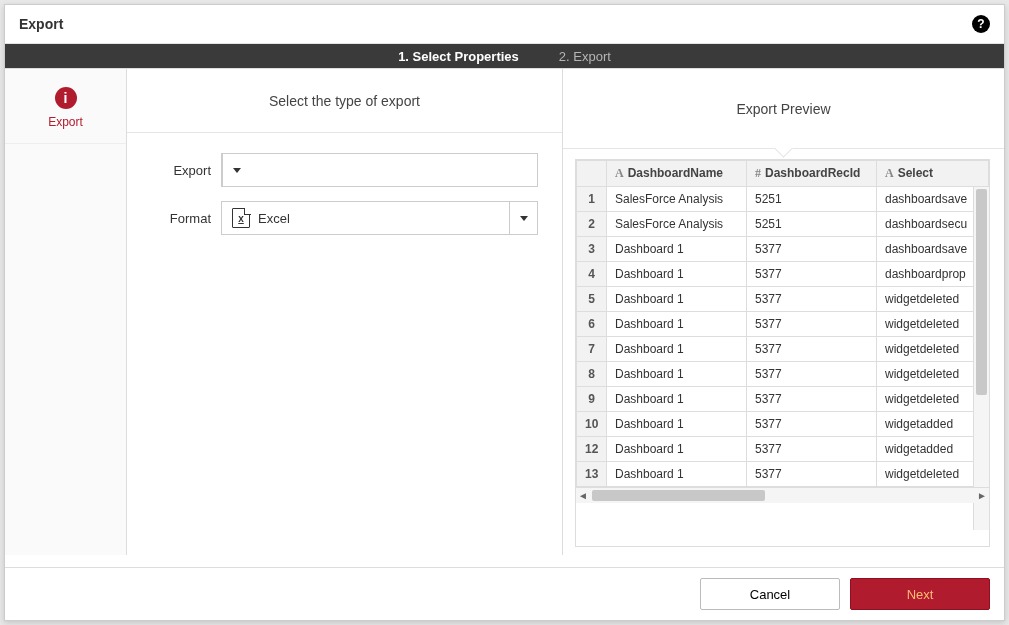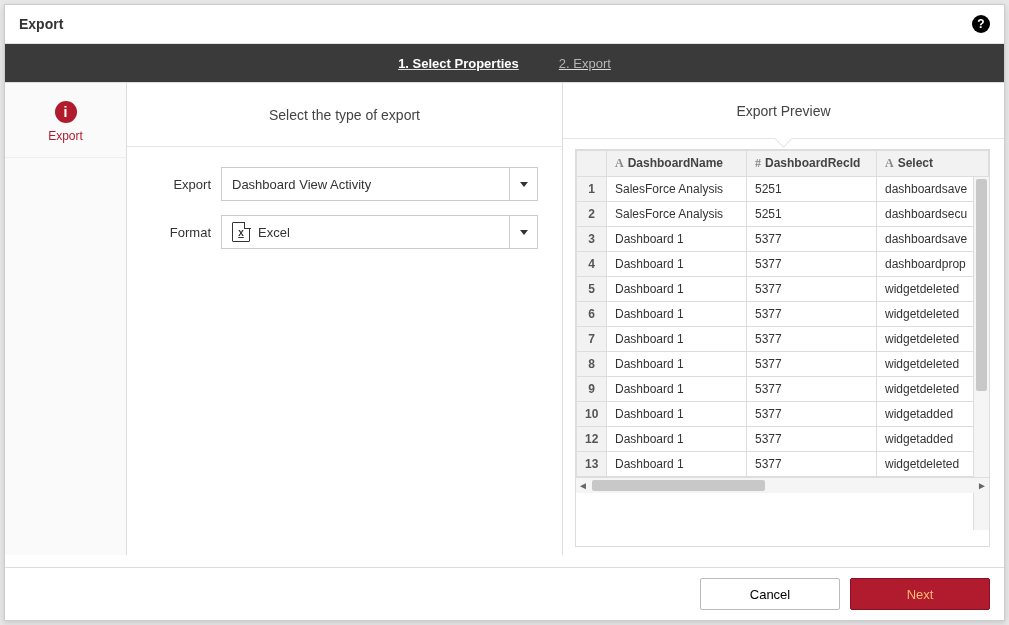--- a/index.html
+++ b/index.html
@@ -39,27 +39,26 @@
       display: flex;
       align-items: center;
       justify-content: center;
       font-size: 12px;
       font-weight: 700;
       cursor: pointer;
     }
     .stepbar {
       background: #3a3a3a;
       color: #ddd;
-      height: 38px;
+      height: 24px;
       display: flex;
       align-items: center;
       justify-content: center;
       gap: 40px;
       font-size: 13px;
-      text-decoration: underline;
     }
     .step-active { color: #fff; font-weight: 700; }
     .step-inactive { color: #b5b5b5; }
 
     .body {
       flex: 1;
       display: flex;
       overflow: hidden;
       border-top: 1px solid #ddd;
     }
@@ -168,21 +167,21 @@
     }
     .excel-icon span { text-decoration: underline; }
 
     
     .rightpanel {
       flex: 1;
       display: flex;
       flex-direction: column;
     }
     .rightpanel-header {
-      height: 56px;
+      height: 80px;
       display: flex;
       align-items: center;
       justify-content: center;
       font-size: 14px;
       color: #444;
       position: relative;
       border-bottom: 1px solid #e5e5e5;
       text-align: right;
     }
     .rightpanel-header::after {
@@ -324,23 +323,20 @@
         <div class="label">Export</div>
       </div>
     </div>
 
     <div class="midpanel">
       <div class="midpanel-header">Select the type of export</div>
       <div class="form-area">
         <div class="form-row">
           <div class="form-label">Export</div>
           <div class="combo">
-            <div class="combo-text">
-                <span>Dashboard View Activity</span>
-              </div>
             <div class="caret-btn">
                 <div class="caret-down"></div>
               </div>
           </div>
         </div>
         <div class="form-row">
           <div class="form-label">Format</div>
           <div class="combo">
             <div class="combo-text">
               <span class="excel-icon">

